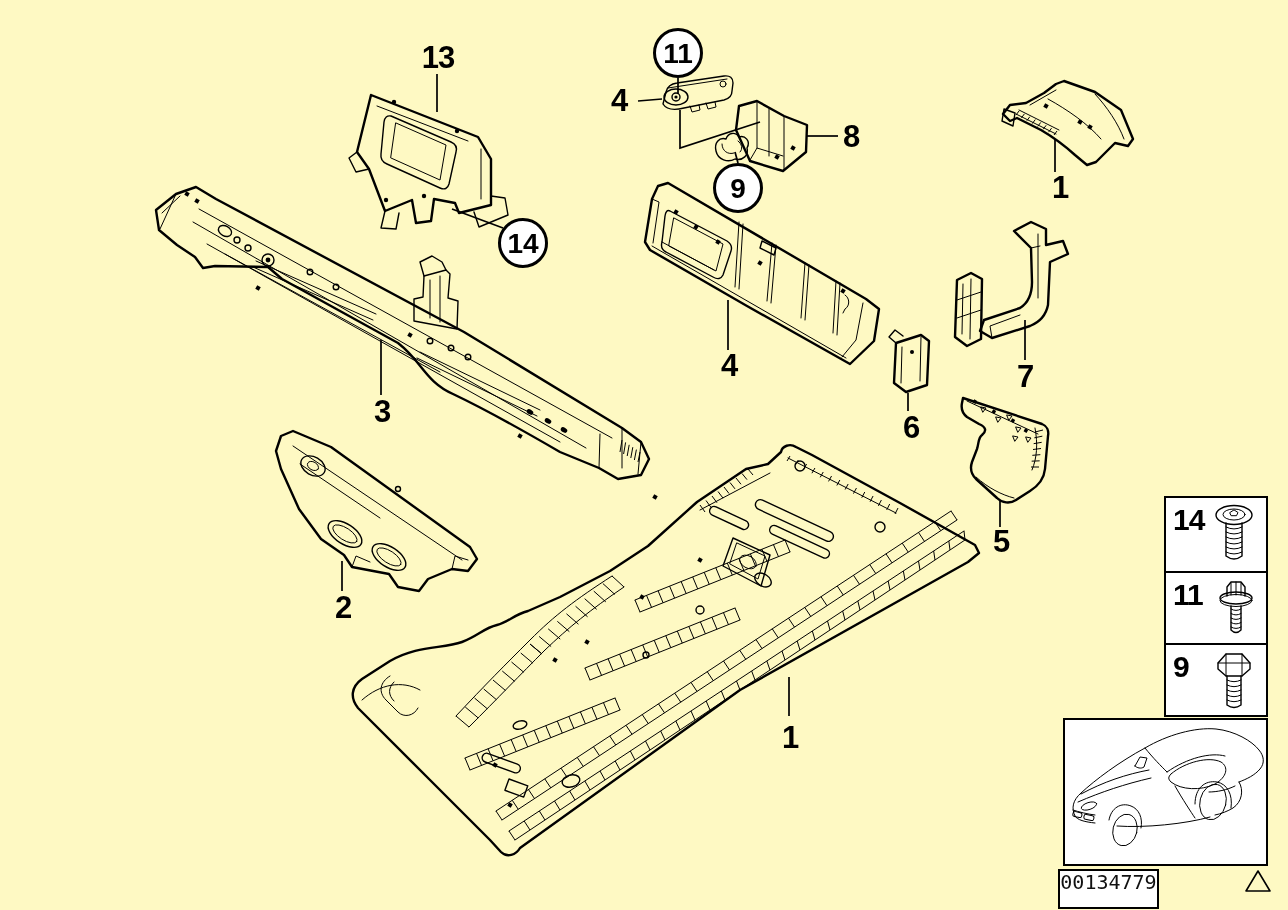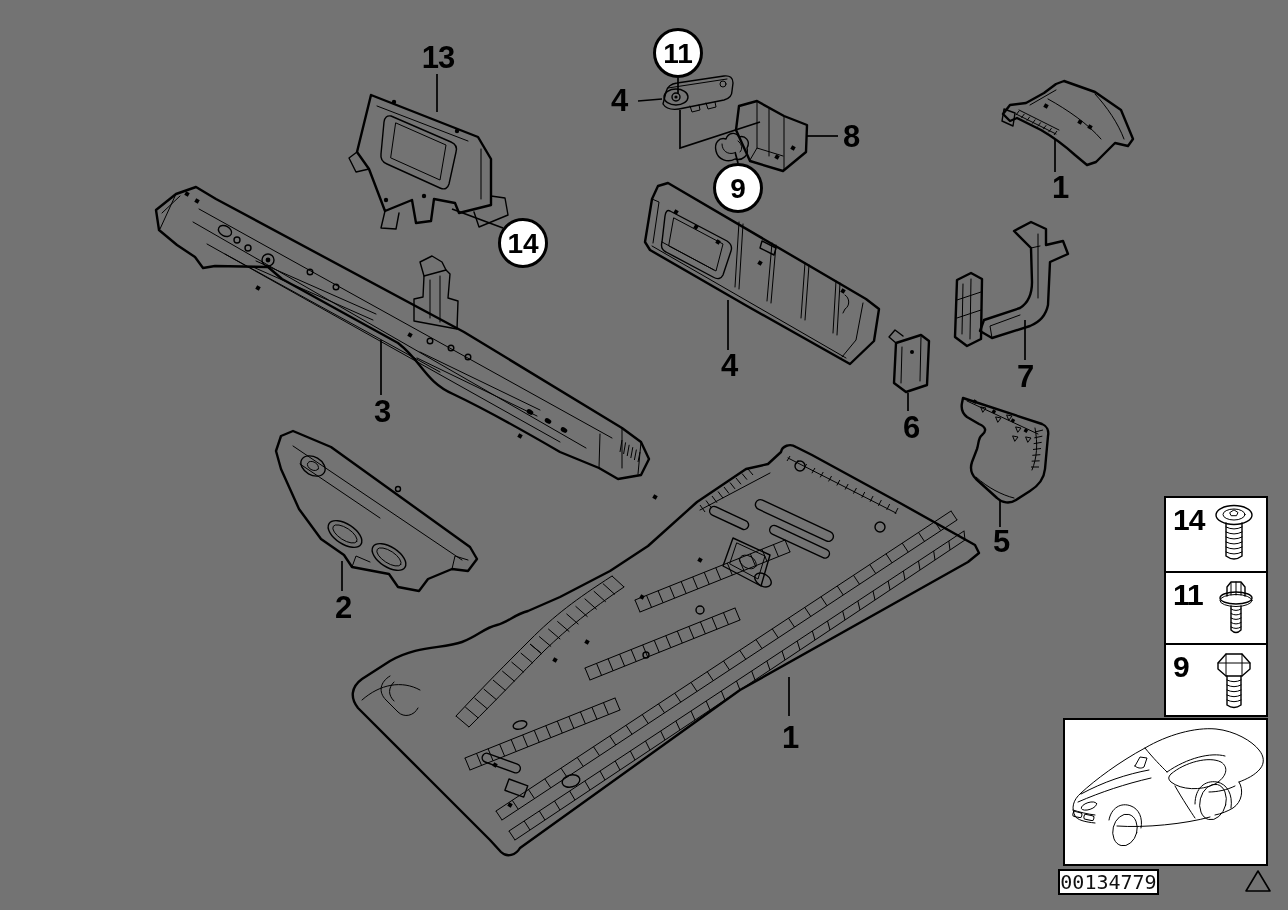--- a/index.html
+++ b/index.html
@@ -1,16 +1,16 @@
 <!DOCTYPE html>
 <html><head>
 <meta charset="utf-8">
 <style>
   html,body{margin:0;padding:0;background:#fff;}
-  #stage{position:relative;width:1288px;height:910px;background:#737373;overflow:hidden;
+  #stage{position:relative;width:1288px;height:910px;background:#fef9c3;overflow:hidden;
          font-family:"Liberation Sans",sans-serif;}
   #art{position:absolute;left:0;top:0;z-index:1;}
   svg *{vector-effect:non-scaling-stroke;}
   .hv{fill:none;stroke:#000;stroke-width:2.4;stroke-linejoin:round;stroke-linecap:round;}
   .md{fill:none;stroke:#000;stroke-width:1.4;stroke-linejoin:round;stroke-linecap:round;}
   .tn{fill:none;stroke:#000;stroke-width:1;stroke-linejoin:round;stroke-linecap:round;}
   .dk{fill:#000;stroke:none;}
   .ld{fill:none;stroke:#000;stroke-width:1.7;}
   .lbl{position:absolute;z-index:3;transform:translate(-50%,-50%);
        font-weight:700;font-size:31px;color:#000;letter-spacing:-1px;}
@@ -23,21 +23,21 @@
   #cl2{left:343px;top:608px}   #cl1{left:790px;top:738px}
   #cl14{left:523px;top:243px}  #cl11{left:678px;top:53px}  #cl9{left:738px;top:188px}
   #legend{position:absolute;z-index:2;left:1164px;top:496px;width:104px;height:221px;
           border:2px solid #000;box-sizing:border-box;background:#fff;}
   .legrow{position:relative;height:73px;box-sizing:border-box;}
   .legrow+.legrow{border-top:2px solid #000;height:72px;}
   .legnum{position:absolute;left:7px;top:5px;font-weight:700;font-size:30px;letter-spacing:-1px;}
   .legicon{position:absolute;right:11px;top:5px;}
   #carbox{position:absolute;z-index:2;left:1063px;top:718px;width:205px;height:148px;
           border:2px solid #000;box-sizing:border-box;background:#fff;}
-  #plate{position:absolute;z-index:2;left:1058px;top:869px;width:101px;height:26px;
+  #plate{position:absolute;z-index:2;left:1058px;top:869px;width:101px;height:40px;
          border:2px solid #000;box-sizing:border-box;background:#fff;text-align:center;
          font-family:"DejaVu Sans Mono",monospace;font-size:20px;line-height:22px;color:#111;}
   #warntri{position:absolute;z-index:2;left:1243px;top:868px;}
 </style>
 </head>
 <body>
 
 <div id="stage">
 
   <svg id="art" width="1288" height="910" viewBox="0 0 1288 910">

